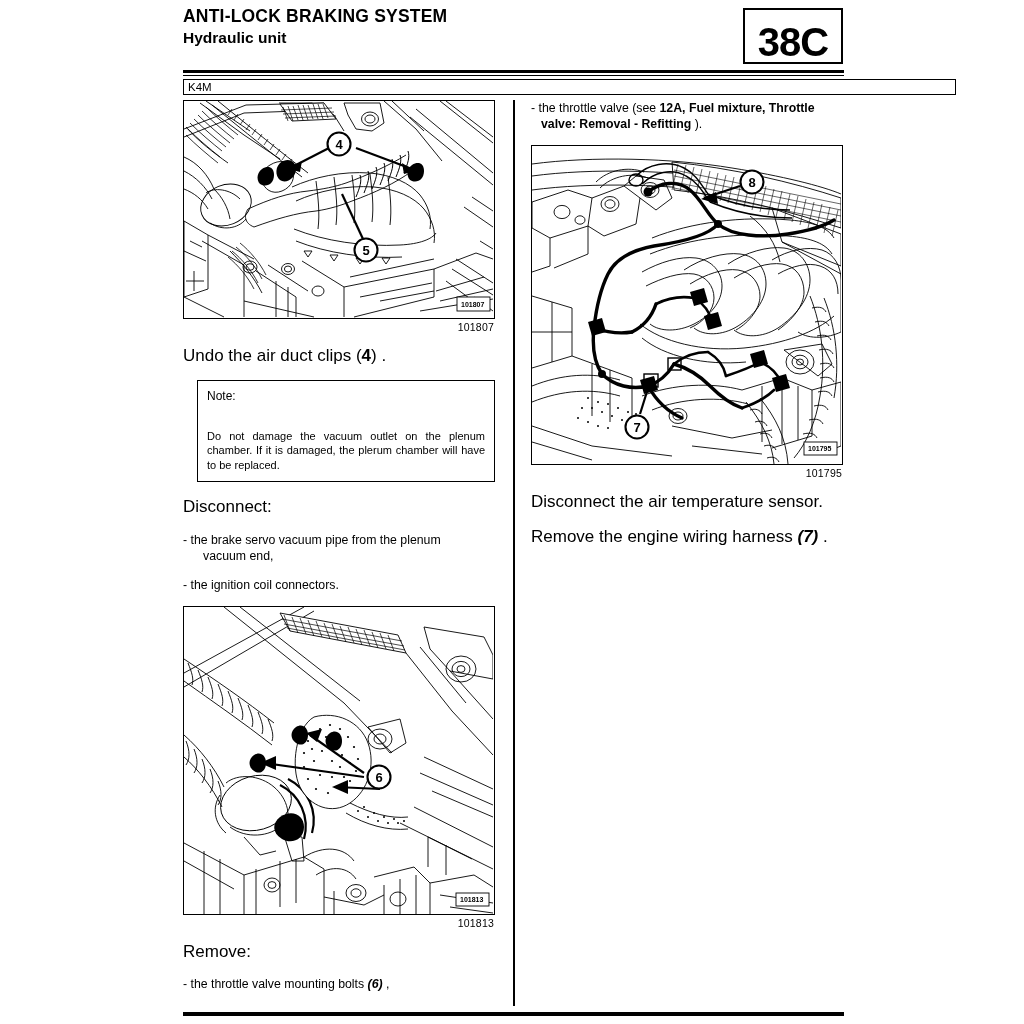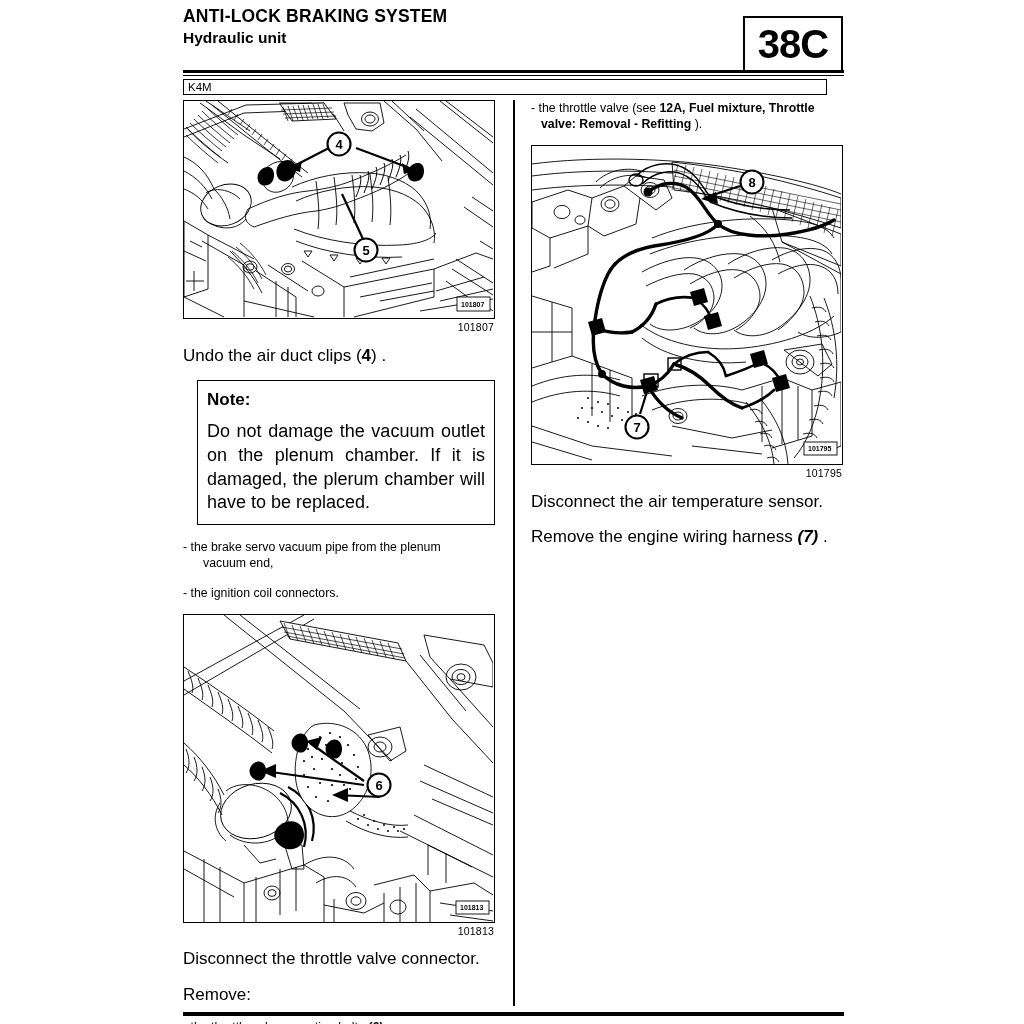--- a/index.html
+++ b/index.html
@@ -45,26 +45,26 @@
     white-space: nowrap;
   }
   .title-sub {
     font-size: 15.5px;
     font-weight: bold;
     line-height: 1.3;
     white-space: nowrap;
   }
   .code-box {
     position: absolute;
-    right: 0; top: 10px;
+    right: 0; top: 2px;
     width: 100px;
     height: 56px;
     border: 2.5px solid #000;
     display: flex;
-    align-items: center;
+    align-items: flex-end;
     justify-content: center;
     box-sizing: border-box;
     background: #fff;
   }
   .code-box-inner {
     font-size: 40px;
     font-weight: bold;
     letter-spacing: -1px;
     line-height: 1;
   }
@@ -76,21 +76,21 @@
     width: 661px;
     background: #000;
   }
   .rule-top-1 { top: 70px;  height: 3px; }
   .rule-top-2 { top: 75px;  height: 1px; }
 
   
   .engine-bar {
     position: absolute;
     left: 183px; top: 79px;
-    width: 644px;
+    width: 773px;
     height: 16px;
     border: 1.4px solid #000;
     box-sizing: border-box;
     background: #fff;
   }
   .engine-bar-label {
     position: absolute;
     left: 4px; top: 0px;
     font-size: 11.5px;
     line-height: 14px;
@@ -177,27 +177,26 @@
   
   .note-box {
     border: 1.4px solid #000;
     box-sizing: border-box;
     padding: 8px 9px 9px 9px;
     margin: 6px 0 14px 14px;
     width: 298px;
     background: #fff;
   }
   .note-title {
-    font-size: 17px;
+    font-size: 12px;
     line-height: 1.3;
-    margin: 0 0 9px 0;
-    font-weight: bold;
+    margin: 0 0 24px 0;
   }
   .note-body {
-    font-size: 18px;
+    font-size: 11px;
     line-height: 1.32;
     margin: 0;
     text-align: justify;
   }
 
   
   svg.art { display: block; }
   .stroke { fill: none; stroke: #000; }
   .lw-thin   { stroke-width: .9; }
   .lw-med    { stroke-width: 1.4; }
@@ -448,20 +447,21 @@
       <div class="fig-caption">101807</div>
     </div>
 
     <p class="para">Undo the air duct clips (<b>4</b>) .</p>
 
     <div class="note-box">
       <p class="note-title">Note:</p>
       <p class="note-body">Do not damage the vacuum outlet on the plenum chamber. If it is damaged, the plerum chamber will have to be replaced.</p>
     </div>
 
+    <p class="para">Disconnect:</p>
 
     <p class="bullet just">-&nbsp;the brake servo vacuum pipe from the plenum<span class="hang">vacuum end,</span></p>
     <p class="bullet">-&nbsp;the ignition coil connectors.</p>
 
     <div class="figure" style="margin-top:4px;">
       <div class="fig-frame">
         <svg class="art" width="309" height="307" viewBox="0 0 309 307">
           <rect x="0" y="0" width="309" height="307" fill="#fff"></rect>
           <g class="stroke lw-thin">
 
@@ -645,21 +645,20 @@
 
           <g class="stroke lw-thin">
             <rect x="272" y="286" width="33" height="13" fill="#fff"></rect>
           </g>
           <text class="incode" x="276" y="295">101813</text>
         </svg>
       </div>
       <div class="fig-caption">101813</div>
     </div>
 
-    <p class="para">Disconnect the throttle valve connector.</p>
     <p class="para">Remove:</p>
     <p class="bullet">-&nbsp;the throttle valve mounting bolts <i>(6)</i> ,</p>
   </div>
 
   <div class="col-right">
 
     <p class="bullet">- the throttle valve (see <b>12A, Fuel mixture, Throttle valve: Removal - Refitting</b> ).</p>
 
     <div class="figure" style="margin-top:2px;">
       <div class="fig-frame">

